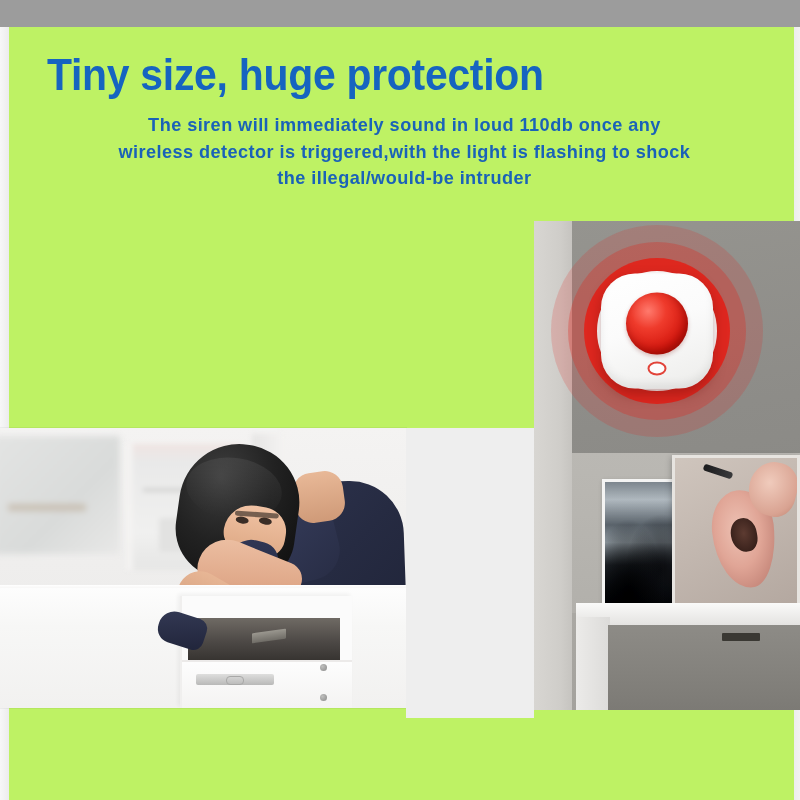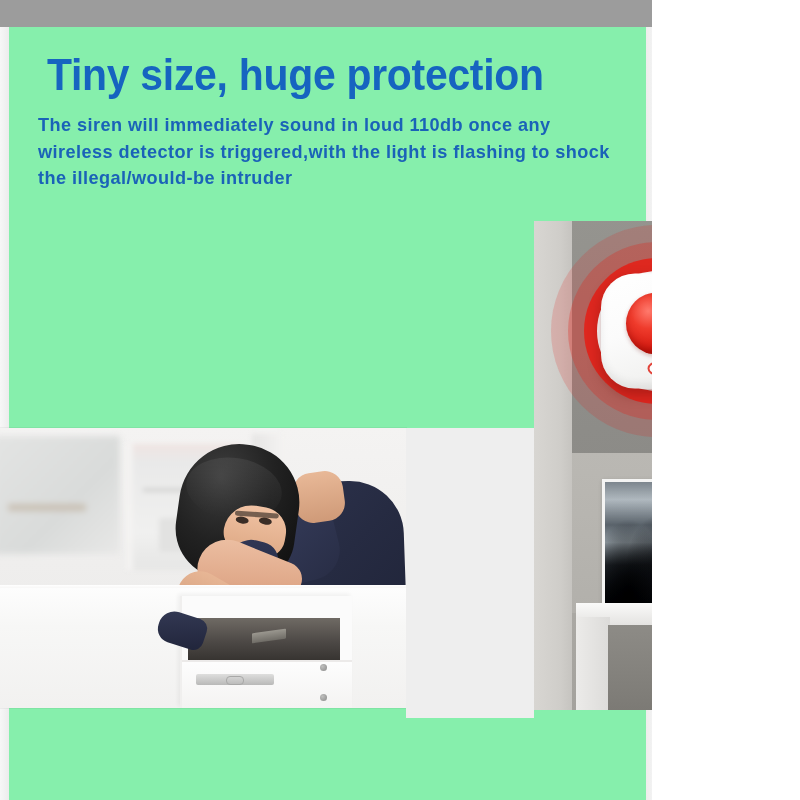--- a/index.html
+++ b/index.html
@@ -7,23 +7,24 @@
 
   html, body {
     width: 800px; height: 800px;
     background: #ffffff;
     font-family: "Liberation Sans", sans-serif;
     overflow: hidden;
   }
 
   #page {
     position: relative;
-    width: 652px; height: 800px;
-    background: #86efac;
+    width: 800px; height: 800px;
+    background: #bef264;
     overflow: hidden;
+    text-align: center;
   }
 
   
   .band-top {
     position: absolute; left: 0; top: 0; width: 800px; height: 27px;
     background: #9c9c9c;
   }
   .band-left {
     position: absolute; left: 0; top: 27px; width: 9px; height: 773px;
     background: linear-gradient(to right, #f7f7f7, #ececec);

